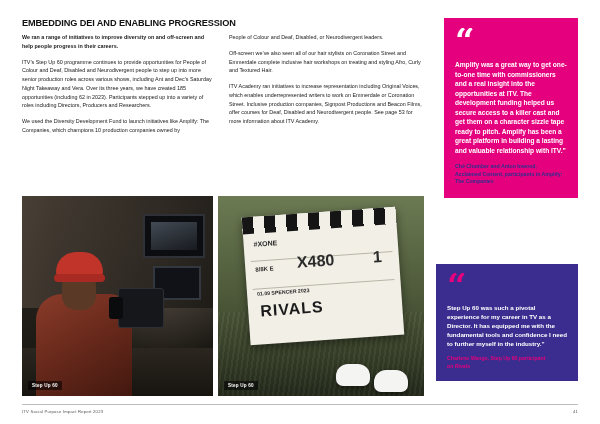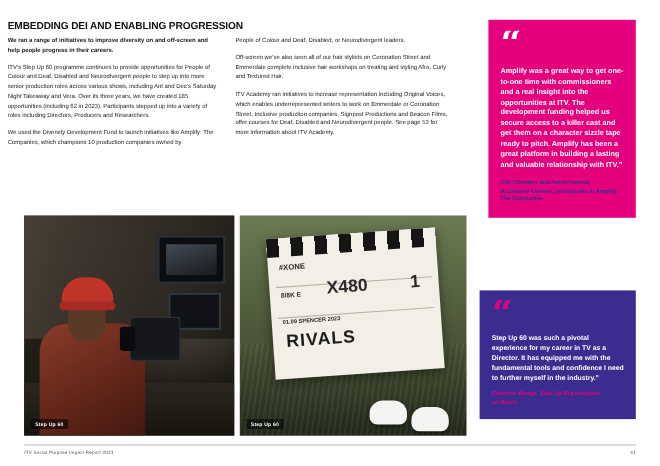--- a/index.html
+++ b/index.html
@@ -6,21 +6,21 @@
   html, body {
     width: 600px; height: 424px;
     background: #ffffff;
     font-family: "Liberation Sans", sans-serif;
     overflow: hidden;
   }
   .page {
     position: relative;
     width: 600px; height: 424px;
     background: #ffffff;
-    padding: 18px 22px 0 7px;
+    padding: 18px 22px 0 22px;
   }
 
   
   .headline {
     font-size: 9.2px;
     font-weight: 700;
     letter-spacing: -0.1px;
     color: #111111;
     text-transform: uppercase;
     margin-bottom: 5px;

